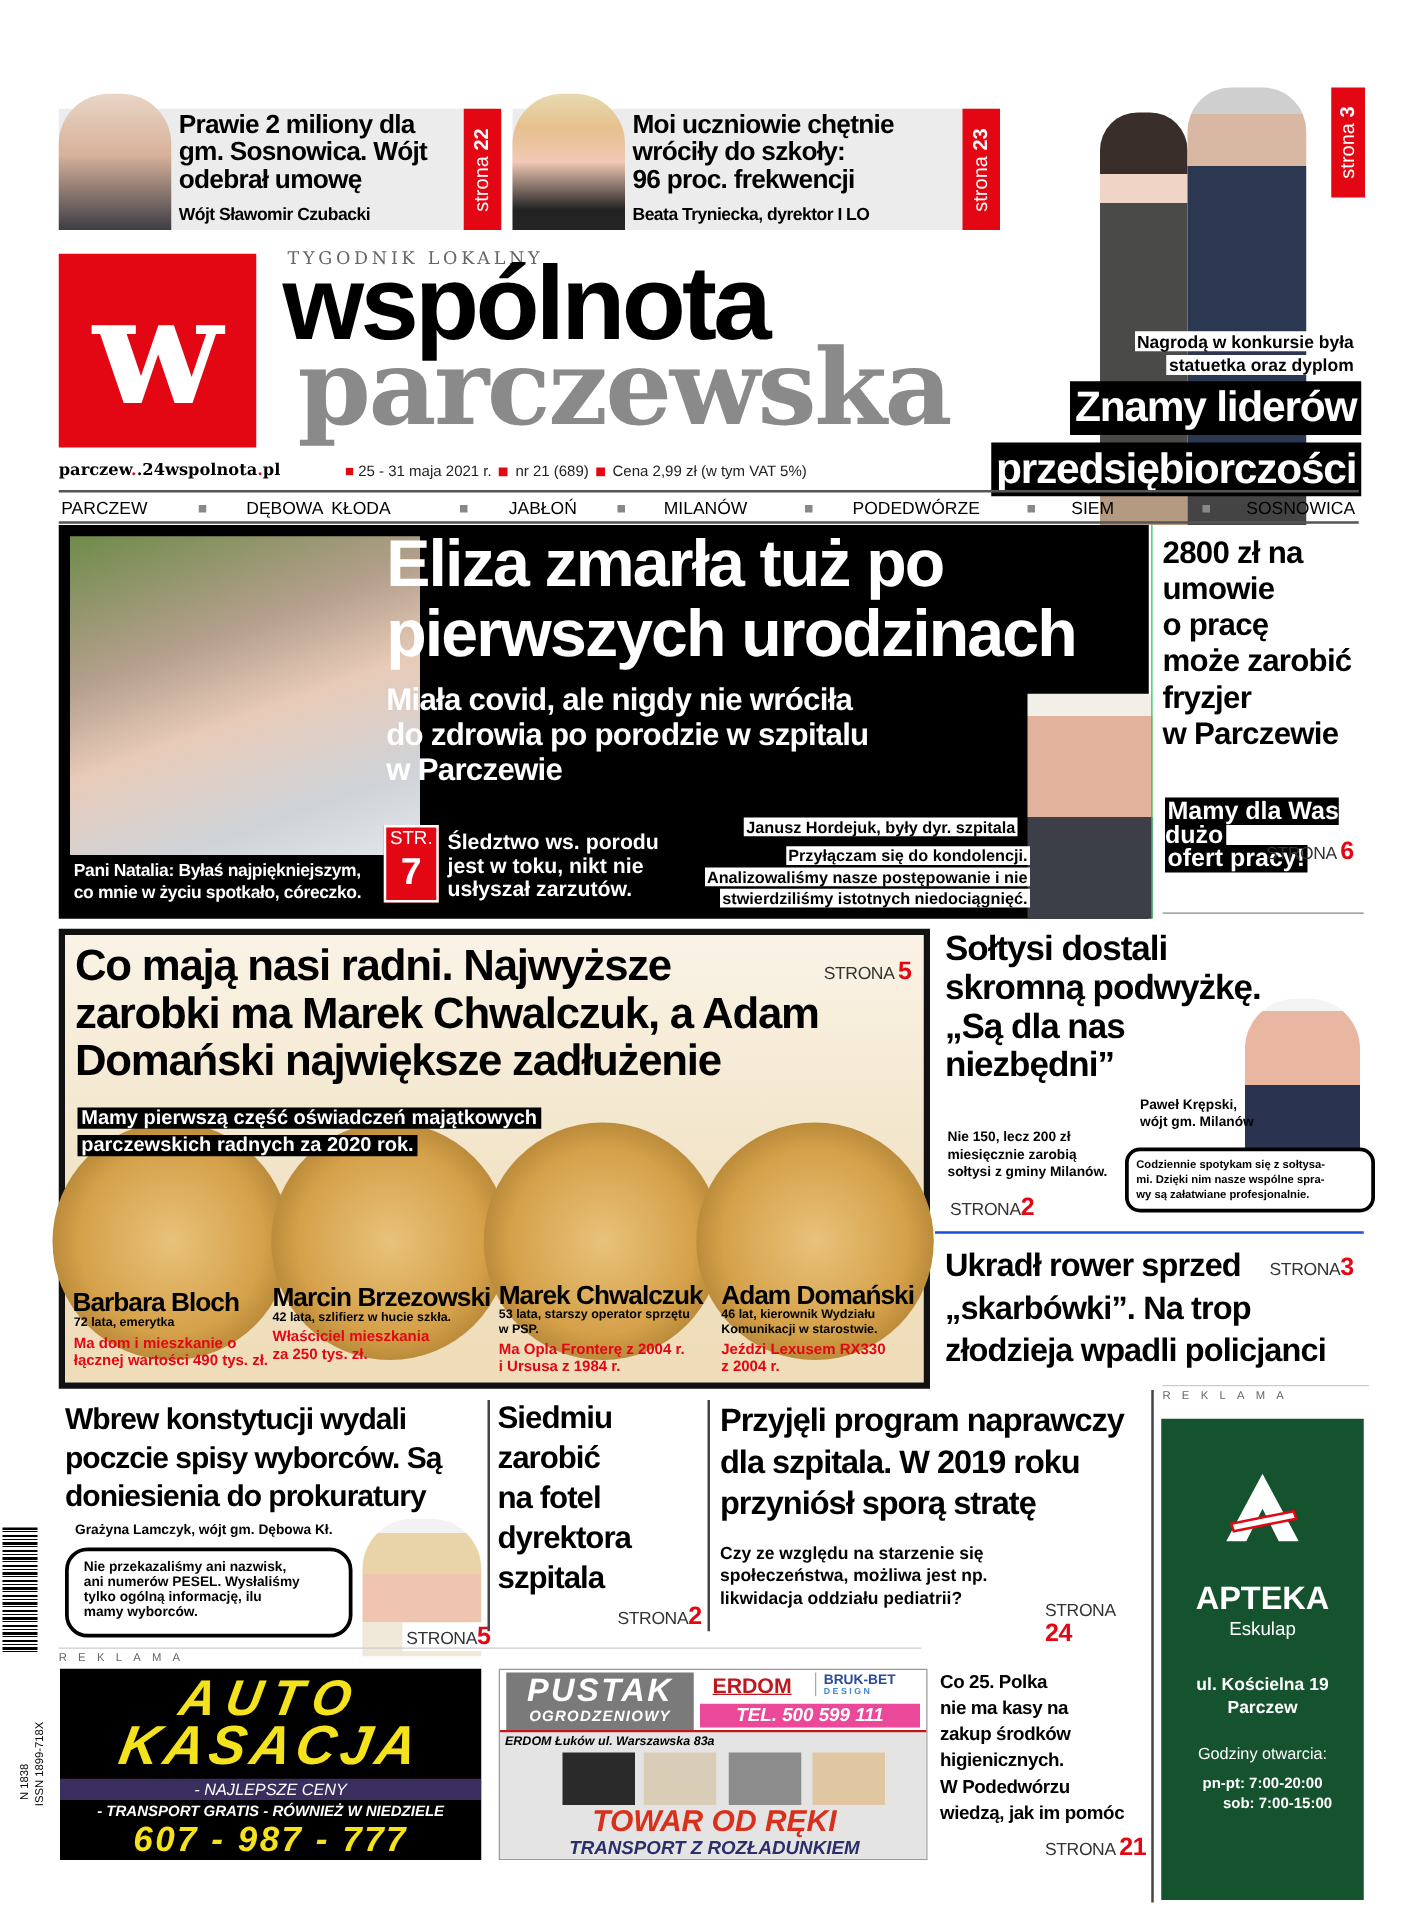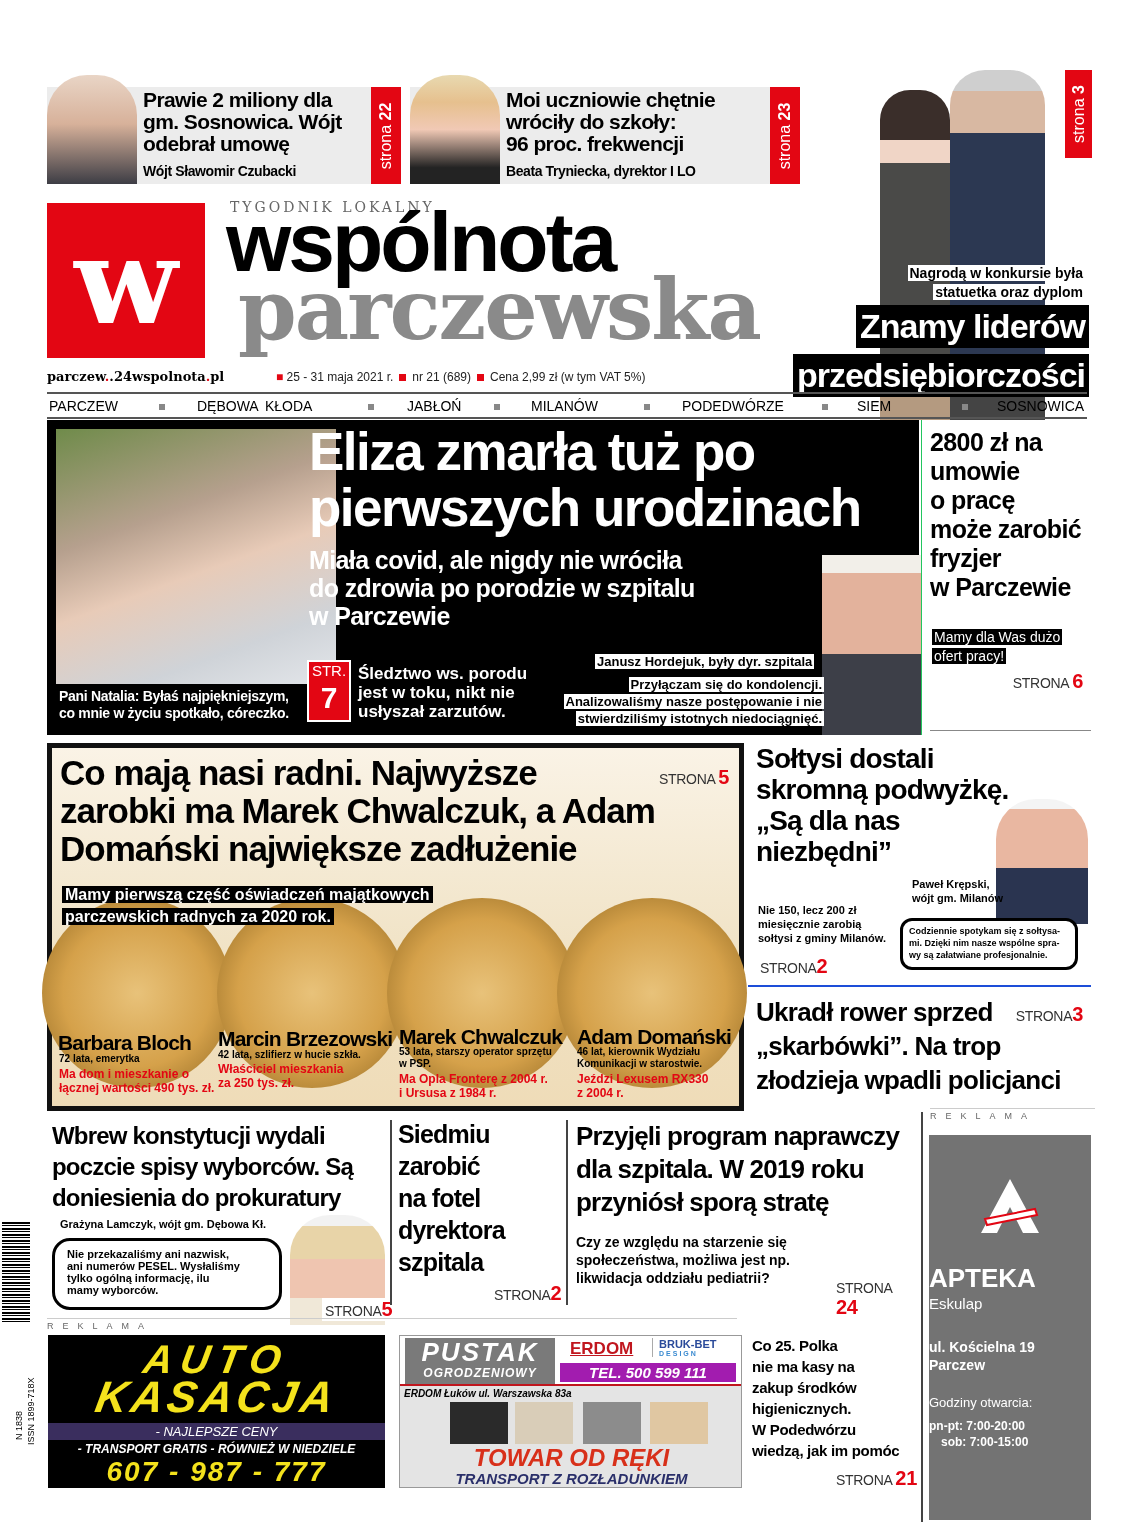--- a/index.html
+++ b/index.html
@@ -43,21 +43,21 @@
 .str7 .a{font-size:15px;line-height:18px;display:block}
 .str7 .b{font-size:30px;font-weight:bold;line-height:36px;display:block}
 .eliza-lead{position:absolute;left:311px;top:244px;color:#fff;font-weight:bold;font-size:17px;line-height:19px}
 .hord-photo{position:absolute;left:775px;top:135px;width:100px;height:180px;background:linear-gradient(180deg,#f2efe9 0 10%,#e3b29c 10% 55%,#3d3f48 55%)}
 .hord-name{position:absolute;left:548px;top:234px;background:#fff;font-weight:bold;font-size:13px;padding:0 2px}
 .hord-quote{position:absolute;right:95px;top:256px;text-align:right;font-weight:bold;font-size:13px;line-height:17px}
 .hord-quote span{background:#fff;padding:0 2px}
 
 .side2800{position:absolute;left:921px;top:420px;width:170px;height:315px;border-left:1px solid #22c55e}
 .side2800 .h{position:absolute;left:8px;top:8px;font-weight:bold;font-size:25px;line-height:29px;letter-spacing:-0.6px}
-.side2800 .tag{position:absolute;left:10px;top:208px;font-weight:normal;font-size:14px;line-height:19px}
+.side2800 .tag{position:absolute;left:10px;top:220px;font-weight:bold;font-size:20px;line-height:19px}
 .strona{font-size:14px;color:#333;letter-spacing:-0.3px}
 .strona b{color:#e30613;font-size:20px;font-weight:bold}
 
 .radni{position:absolute;left:47px;top:743px;width:697px;height:368px;border:5px solid #111;background:linear-gradient(180deg,#faf3e6 0%,#f0e2c4 60%,#efdcb8 100%)}
 .radni .h{position:absolute;left:8px;top:6px;font-weight:bold;font-size:35px;line-height:38px;letter-spacing:-1px}
 .radni .lead{position:absolute;left:10px;top:136px;font-weight:bold;font-size:16px;line-height:22px}
 .radni .lead span{background:#000;color:#fff;padding:0 3px}
 .coin{position:absolute;top:150px;width:190px;height:190px;border-radius:50%;background:radial-gradient(circle,#e8c27a 0%,#d5a14a 55%,#b98a3a 72%,#e2b866 76%,#a87a2c 100%)}
 .person-name{position:absolute;font-weight:bold;font-size:21px;letter-spacing:-0.8px;line-height:22px}
 .person-desc{position:absolute;font-weight:bold;font-size:10px;line-height:12px}
@@ -70,21 +70,21 @@
 
 .rower{position:absolute;left:748px;top:985px;width:343px;height:115px;border-top:2px solid #1d4ed8}
 .rower .h{position:absolute;left:8px;top:8px;font-weight:bold;font-size:26px;line-height:34px;letter-spacing:-0.7px}
 
 .story{position:absolute}
 .vline{position:absolute;width:2px;background:#444}
 .reklama{position:absolute;font-size:9px;letter-spacing:9px;color:#666}
 
 .ad-auto{position:absolute;left:48px;top:1335px;width:337px;height:153px;background:#000;overflow:hidden}
 .ad-pustak{position:absolute;left:399px;top:1335px;width:343px;height:153px;background:#fff;border:1px solid #999;overflow:hidden}
-.ad-apteka{position:absolute;left:929px;top:1135px;width:162px;height:385px;background:#737373;color:#fff;text-align:left}
+.ad-apteka{position:absolute;left:929px;top:1135px;width:162px;height:385px;background:#14532d;color:#fff;text-align:center}
 </style>
 </head>
 <body>
 
 <div class="teaser" style="left:47px;width:350px;">
   <div class="photo"></div>
   <div class="head">
     <div>Prawie 2 miliony dla</div>
       <div>gm. Sosnowica. Wójt</div>
       <div>odebrał umowę</div>
@@ -266,21 +266,21 @@
   <div class="abs" style="left:164px;top:134px;font-weight:bold;font-size:11px;line-height:14px">
       <div>Paweł Krępski,</div>
       <div>wójt gm. Milanów</div>
     </div>
   <div class="abs" style="left:10px;top:160px;font-weight:bold;font-size:11px;line-height:14px">
       <div>Nie 150, lecz 200 zł</div>
       <div>miesięcznie zarobią</div>
       <div>sołtysi z gminy Milanów.</div>
     </div>
   <div class="abs strona" style="left:12px;top:212px"><span>STRONA</span><b>2</b></div>
-  <div class="bubble" style="left:152px;top:175px;width:178px;height:52px;font-size:9px;line-height:12px;padding:4px 6px">
+  <div class="bubble" style="left:152px;top:175px;width:200px;height:52px;font-size:9px;line-height:12px;padding:4px 6px">
       <div>Codziennie spotykam się z sołtysa-</div>
       <div>mi. Dzięki nim nasze wspólne spra-</div>
       <div>wy są załatwiane profesjonalnie.</div>
     </div>
 </div>
 
 <div class="rower">
   <div class="h">
       <div>Ukradł rower sprzed</div>
       <div>„skarbówki”. Na trop</div>
@@ -348,21 +348,21 @@
 <div class="ad-pustak">
   <div class="abs" style="left:5px;top:2px;width:150px;height:46px;background:#7a7a7a;color:#fff;font-style:italic;font-weight:bold;text-align:center">
     <div style="font-size:26px;line-height:28px;letter-spacing:2px">PUSTAK</div>
     <div style="font-size:12px;letter-spacing:1px">OGRODZENIOWY</div>
   </div>
   <div class="abs" style="left:170px;top:3px;font-weight:bold;font-size:17px;color:#c0161e;text-decoration:underline">ERDOM</div>
   <div class="abs" style="left:252px;top:2px;font-weight:bold;font-size:11px;color:#2a4a9a;border-left:1px solid #aaa;padding-left:6px">
       <div>BRUK-BET</div>
       <div style="font-size:7px;letter-spacing:2px;color:#3a8ad0">DESIGN</div>
     </div>
-  <div class="abs" style="left:160px;top:27px;width:176px;height:19px;background:#a21caf;color:#fff;font-style:italic;font-weight:bold;font-size:15px;text-align:center;line-height:19px">TEL. 500 599 111</div>
+  <div class="abs" style="left:160px;top:27px;width:176px;height:19px;background:#ec4899;color:#fff;font-style:italic;font-weight:bold;font-size:15px;text-align:center;line-height:19px">TEL. 500 599 111</div>
   <div class="abs" style="left:0;top:48px;width:343px;height:2px;background:#c0161e"></div>
   <div class="abs" style="left:0;top:50px;width:343px;height:103px;background:#e4e4e4"></div>
   <div class="abs" style="left:4px;top:52px;font-style:italic;font-weight:bold;font-size:10px">ERDOM Łuków ul. Warszawska 83a</div>
   <div class="abs" style="left:50px;top:66px;width:58px;height:42px;background:#2a2a2a"></div>
   <div class="abs" style="left:115px;top:66px;width:58px;height:42px;background:#d9cdb8"></div>
   <div class="abs" style="left:183px;top:66px;width:58px;height:42px;background:#8c8c8c"></div>
   <div class="abs" style="left:250px;top:66px;width:58px;height:42px;background:#e0c7a2"></div>
   <div class="abs" style="left:0;width:343px;top:108px;text-align:center;font-style:italic;font-weight:bold;font-size:24px;color:#d8301a">TOWAR OD RĘKI</div>
   <div class="abs" style="left:0;width:343px;top:134px;text-align:center;font-style:italic;font-weight:bold;font-size:15px;color:#2a2f6a">TRANSPORT Z ROZŁADUNKIEM</div>
 </div>

